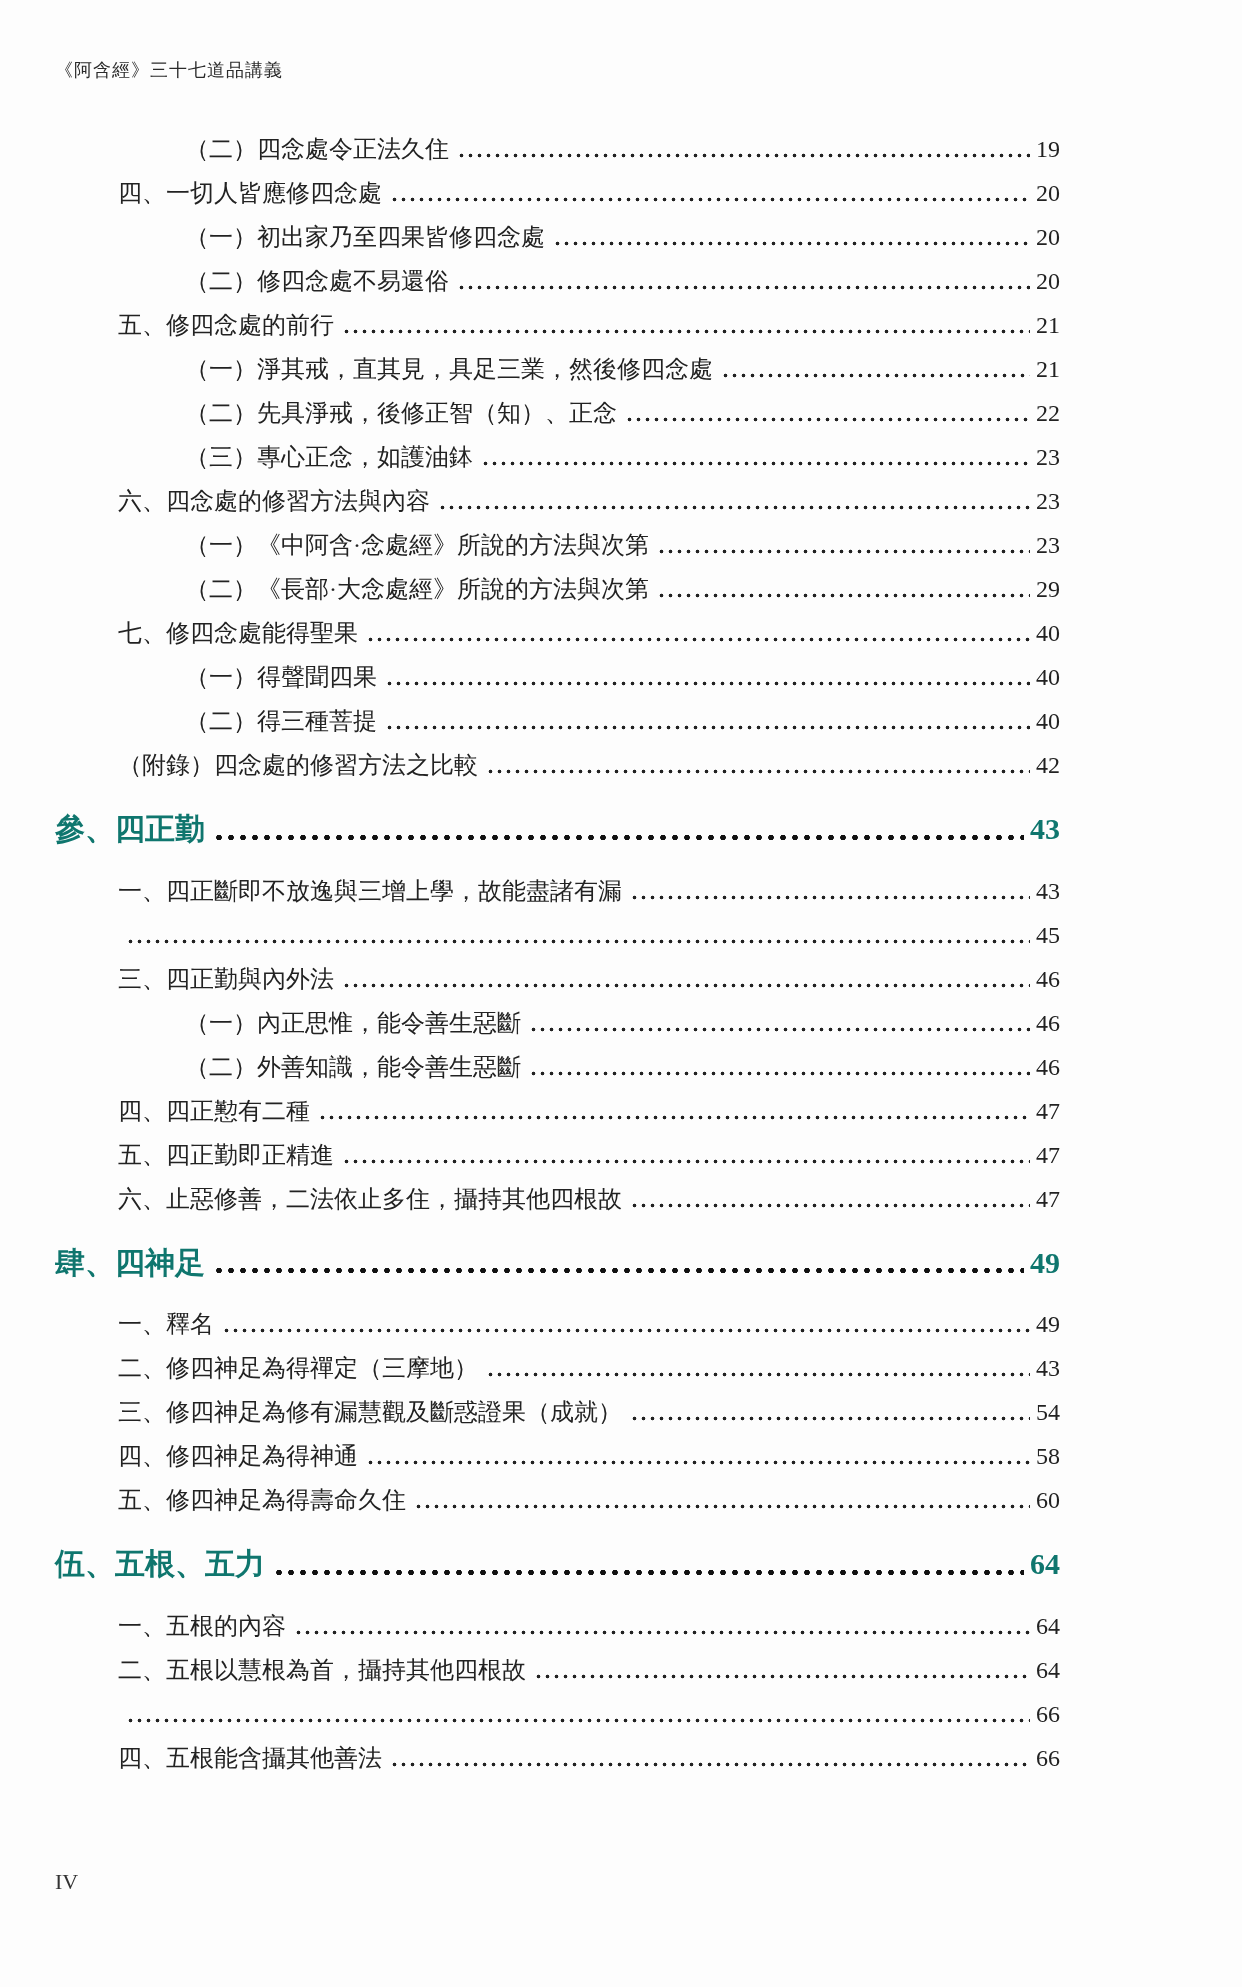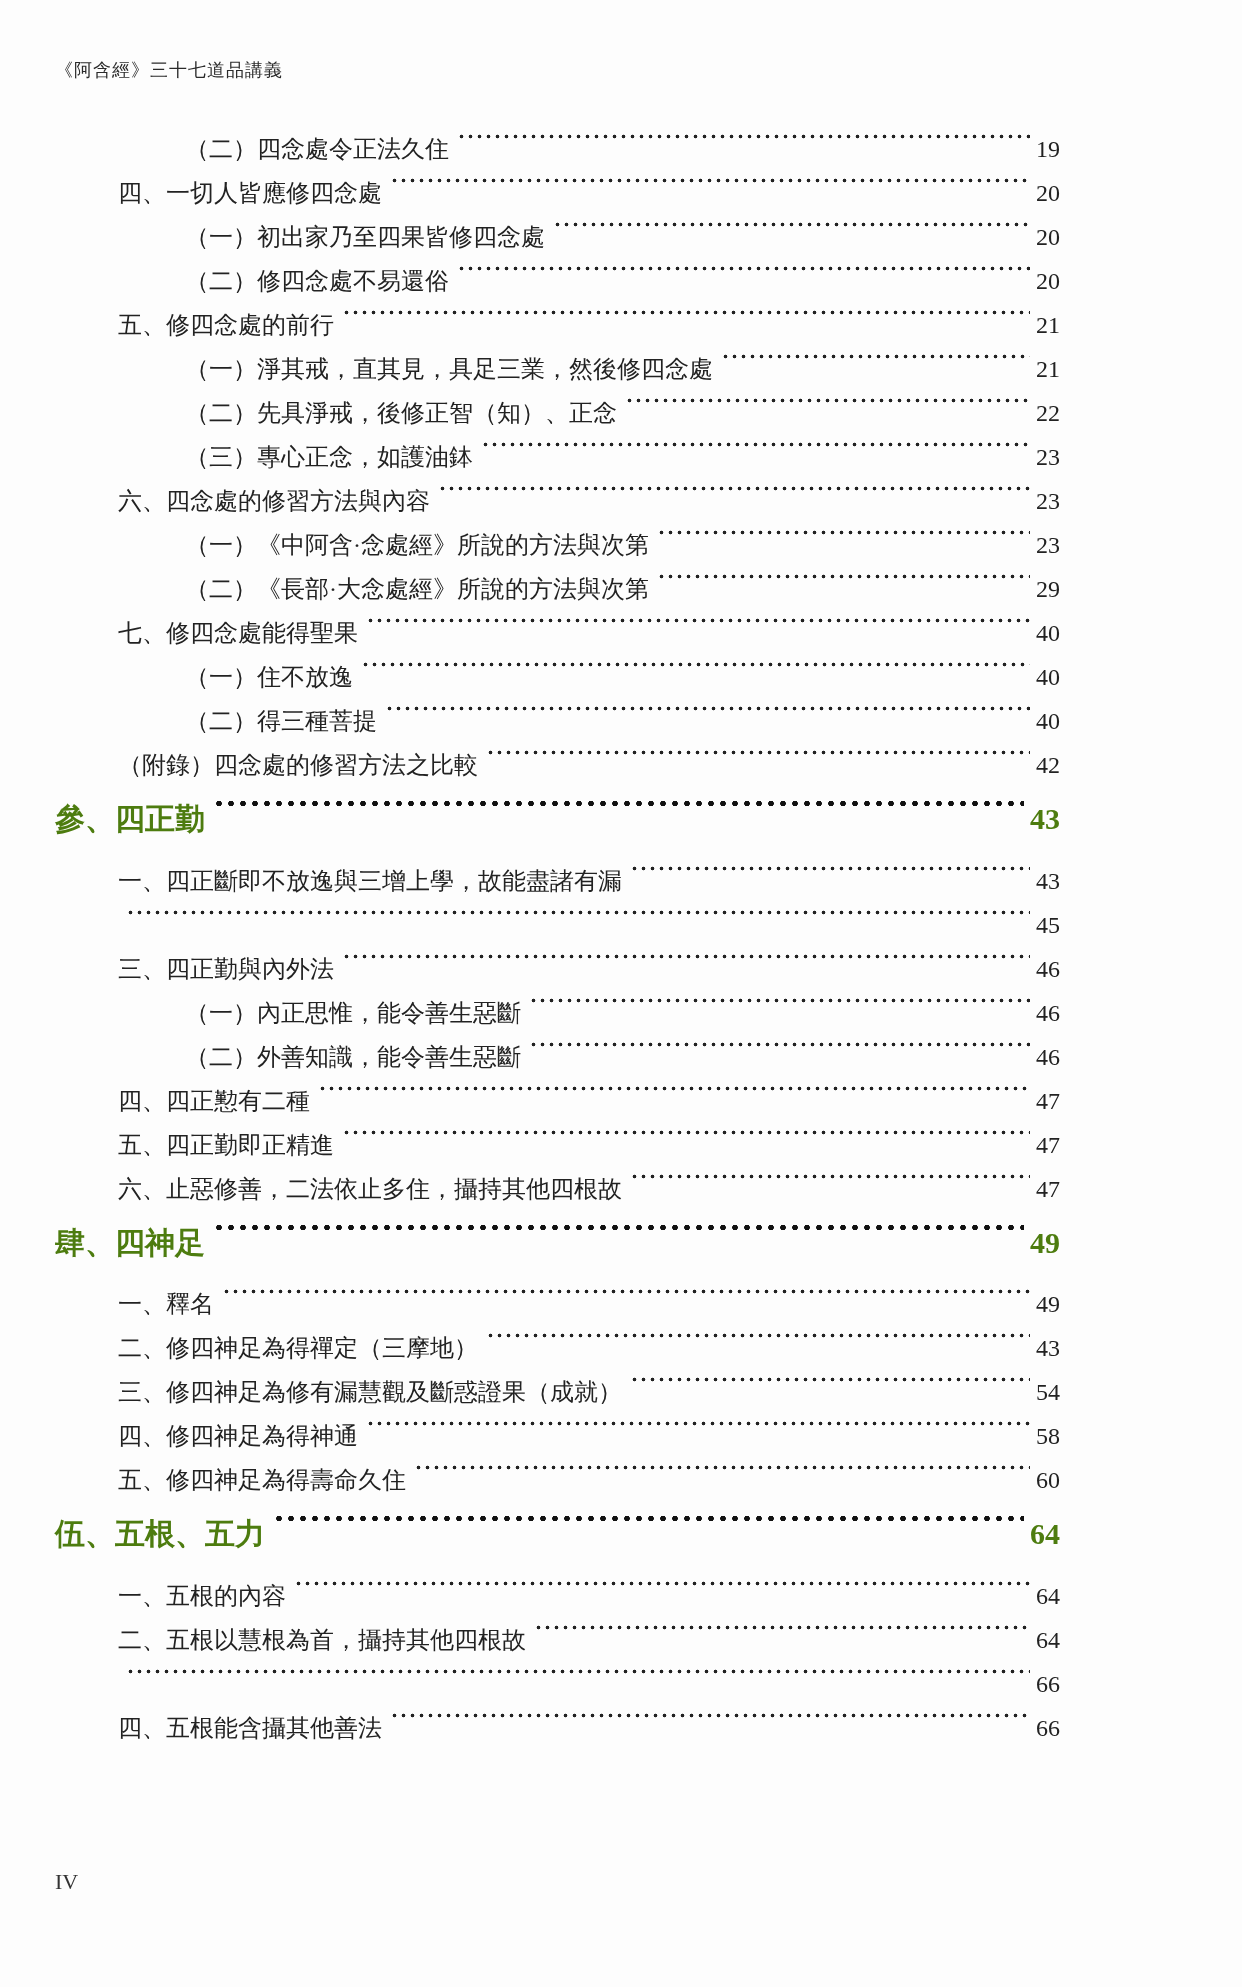--- a/index.html
+++ b/index.html
@@ -23,33 +23,33 @@
   .doc-header {
     font-size: 18px;
     letter-spacing: 1px;
     color: #2a2a2a;
   }
   .toc {
     margin-top: 52px;
   }
   .toc-row {
     display: flex;
-    align-items: flex-start;
+    align-items: flex-end;
     font-size: 24px;
     line-height: 1.25;
     margin-bottom: 14px;
     color: #222;
   }
   .toc-row.level-1 { padding-left: 63px; }
   .toc-row.level-2 { padding-left: 130px; }
   .toc-row.bold {
     font-weight: bold;
     font-size: 30px;
-    color: #4d7c0f;
-    margin-top: 20px;
+    color: #0f766e;
+    margin-top: 30px;
     margin-bottom: 28px;
   }
   .toc-label {
     white-space: nowrap;
   }
   .toc-leader {
     flex: 1;
     height: 5px;
     margin: 0 6px 6px 8px;
     background-image: radial-gradient(circle, #222 1.7px, transparent 2.1px);
@@ -135,21 +135,21 @@
         <span class="toc-label">（二）《長部·大念處經》所說的方法與次第</span>
         <span class="toc-leader"></span>
         <span class="toc-page">29</span>
       </div>
       <div class="toc-row level-1">
         <span class="toc-label">七、修四念處能得聖果</span>
         <span class="toc-leader"></span>
         <span class="toc-page">40</span>
       </div>
       <div class="toc-row level-2">
-        <span class="toc-label">（一）住不放逸</span>
+        <span class="toc-label">（一）得聲聞四果</span>
         <span class="toc-leader"></span>
         <span class="toc-page">40</span>
       </div>
       <div class="toc-row level-2">
         <span class="toc-label">（二）得三種菩提</span>
         <span class="toc-leader"></span>
         <span class="toc-page">40</span>
       </div>
       <div class="toc-row level-1">
         <span class="toc-label">（附錄）四念處的修習方法之比較</span>

